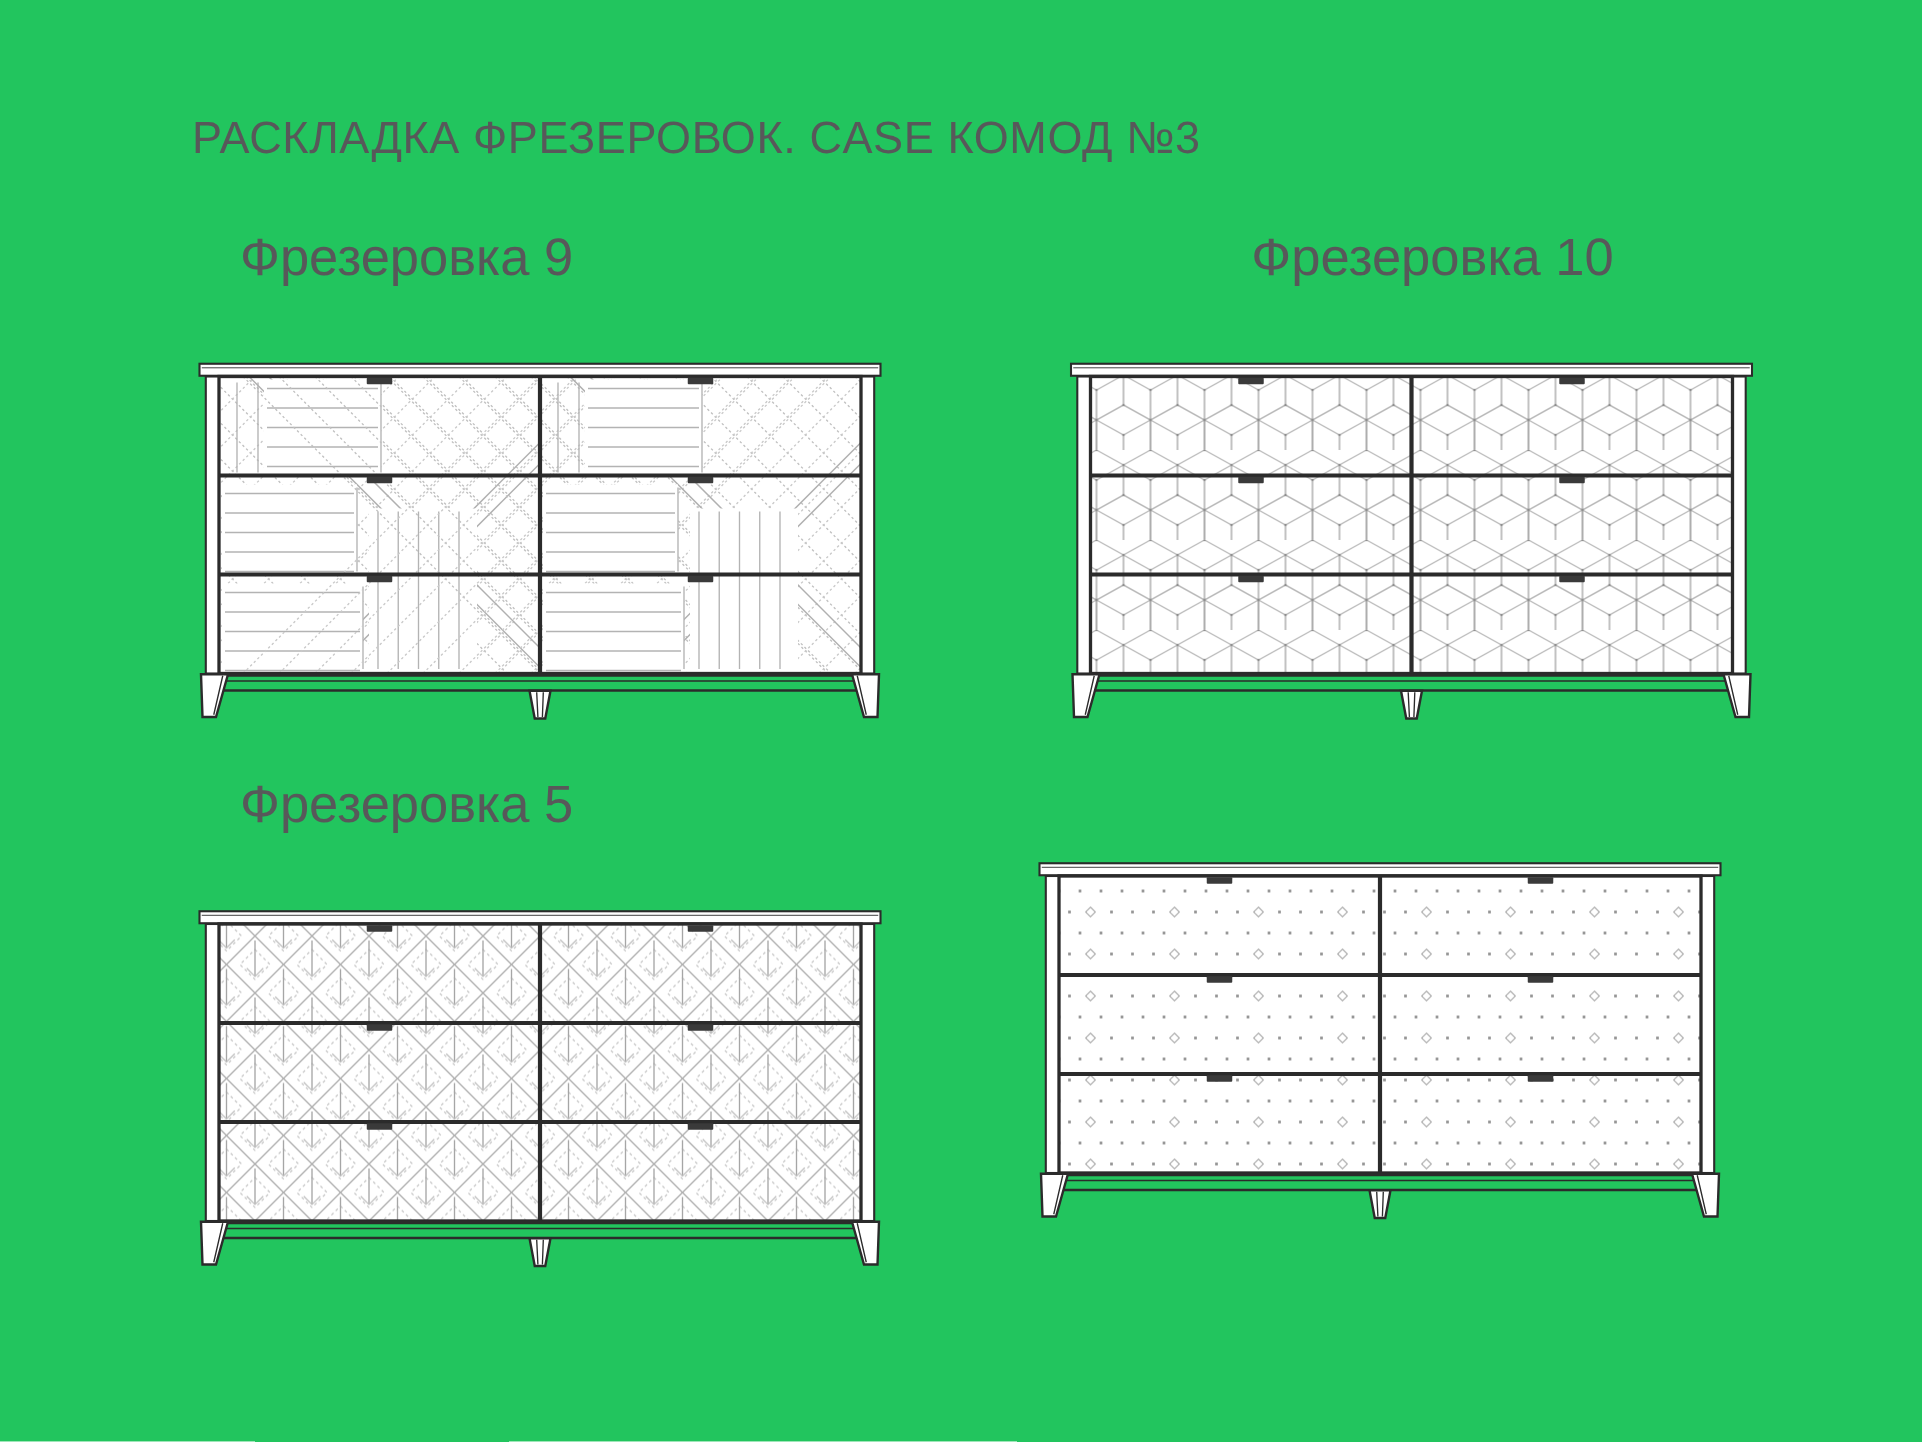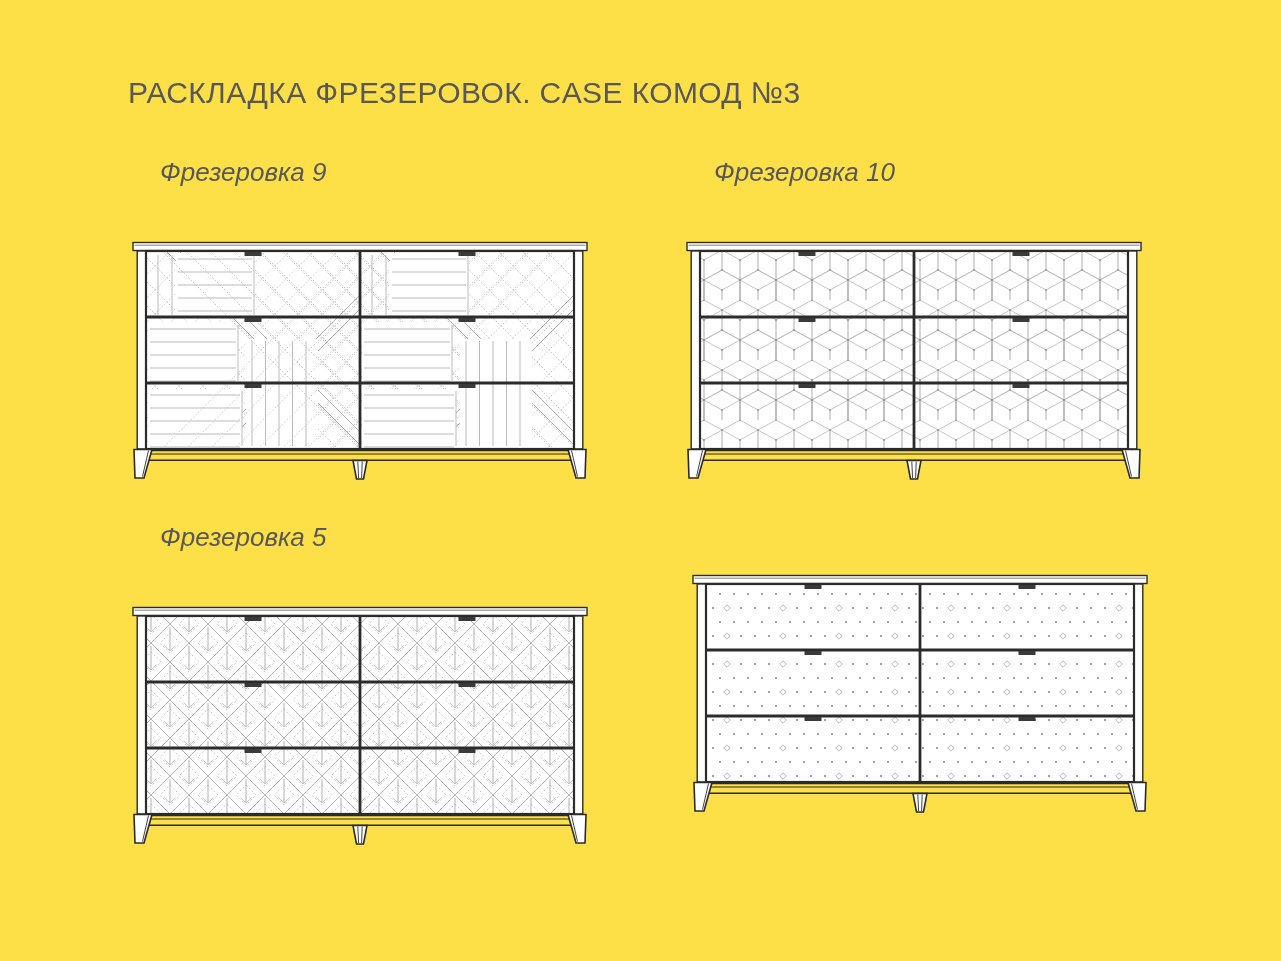--- a/index.html
+++ b/index.html
@@ -1,55 +1,54 @@
 <!DOCTYPE html>
 <html><head>
 <meta charset="utf-8">
 <style>
   html,body{margin:0;padding:0;background:#ffffff;}
   .page{
     position:relative;
     width:1281px;
     height:961px;
-    background:#fde047;
+    background:#22c55e;
     font-family:"Liberation Sans", sans-serif;
     overflow:hidden;
   }
   .page-title{
     position:absolute;
     left:128px;
     top:76px;
     margin:0;
     font-size:30px;
     font-weight:400;
     letter-spacing:0.4px;
     color:#58585a;
     white-space:nowrap;
   }
   .figure{
     position:absolute;
     width:456px;
   }
   .fig-label{
     margin-left:28px;
-    font-size:26px;
+    font-size:35px;
     line-height:32px;
     font-weight:400;
     color:#58585a;
     white-space:nowrap;
-    font-style:italic;
   }
   .dresser{
     margin-top:52px;
     width:456px;
     height:242px;
   }
   .dresser svg{display:block;}
   .fig-0{left:132px;top:156px;}
-  .fig-1{left:686px;top:156px;}
+  .fig-1{left:713px;top:156px;text-align:center;}
   .fig-2{left:132px;top:521px;}
   .fig-3{left:692px;top:521px;}
 </style>
 </head>
 <body>
 
 <div class="page">
   <h1 class="page-title">РАСКЛАДКА ФРЕЗЕРОВОК. CASE КОМОД №3</h1>
 
   <div class="figure fig-0">

